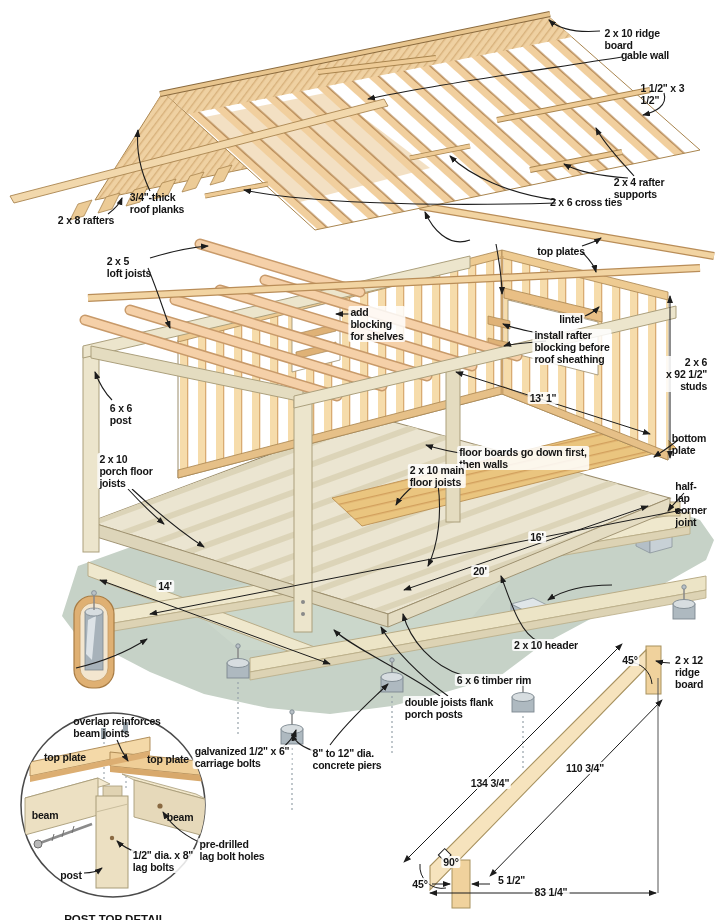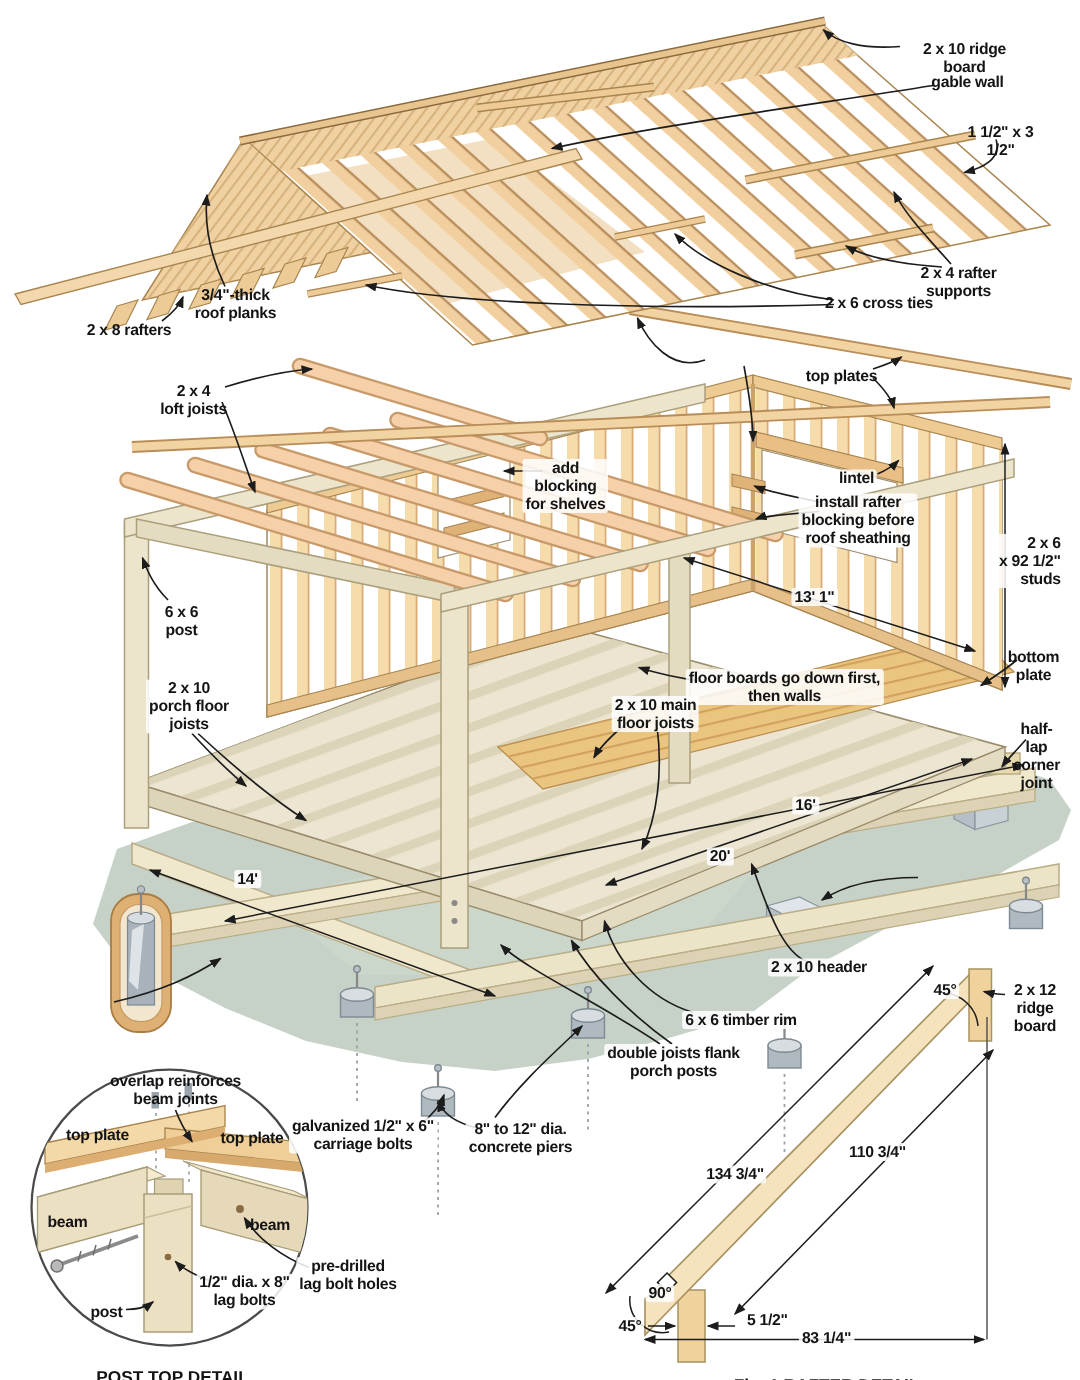--- a/index.html
+++ b/index.html
@@ -1,20 +1,20 @@
 <!DOCTYPE html>
 <html><head>
 <meta charset="utf-8">
 <style>
   html,body{margin:0;padding:0;background:#fff;}
   #canvas{position:relative;width:720px;height:920px;background:#ffffff;overflow:hidden;
           font-family:"Liberation Sans",sans-serif;}
   #scene{position:absolute;left:0;top:0;}
   .lbl{position:absolute;font:bold 10.5px/1.15 "Liberation Sans",sans-serif;color:#141414;
-       text-align:center;white-space:pre-line;transform:translateX(-50%);letter-spacing:-0.2px;z-index:5;}
+       white-space:pre-line;transform:translateX(-50%);letter-spacing:-0.2px;z-index:5;}
   .la{transform:none;text-align:right;}
   .bg{background:rgba(255,255,255,0.85);padding:0 2px;border-radius:2px;}
   .cap{font-size:11.5px;letter-spacing:0;margin-top:15px;}
 </style>
 </head>
 <body>
 
 <div id="canvas">
 
 <svg id="scene" width="720" height="920" viewBox="0 0 720 920">
@@ -329,21 +329,21 @@
   <div class="lbl" style="left:645px;top:49px">gable wall</div>
   <div class="lbl" style="left:667px;top:82px">1 1/2" x 3 1/2"</div>
   <div class="lbl" style="left:639px;top:176px">2 x 4 rafter
 supports</div>
   <div class="lbl" style="left:586px;top:196px">2 x 6 cross ties</div>
   <div class="lbl" style="left:157px;top:191px">3/4"-thick
 roof planks</div>
   <div class="lbl" style="left:86px;top:214px">2 x 8 rafters</div>
 
   <div class="lbl" style="left:561px;top:245px">top plates</div>
-  <div class="lbl" style="left:129px;top:255px">2 x 4
+  <div class="lbl" style="left:129px;top:255px">2 x 5
 loft joists</div>
   <div class="lbl bg" style="left:377px;top:306px">add
 blocking
 for shelves</div>
   <div class="lbl bg" style="left:571px;top:313px">lintel</div>
   <div class="lbl bg" style="left:572px;top:329px">install rafter
 blocking before
 roof sheathing</div>
   <div class="lbl la bg" style="left:664px;top:356px">2 x 6
 x 92 1/2"
@@ -388,19 +388,19 @@
   <div class="lbl bg" style="left:163px;top:849px">1/2" dia. x 8"
 lag bolts</div>
   <div class="lbl" style="left:71px;top:869px">post</div>
   <div class="lbl cap" style="left:115px;top:898px">POST TOP DETAIL</div>
 
   <div class="lbl bg" style="left:630px;top:654px">45°</div>
   <div class="lbl" style="left:690px;top:654px">2 x 12
 ridge board</div>
   <div class="lbl bg" style="left:585px;top:762px">110 3/4"</div>
   <div class="lbl bg" style="left:490px;top:777px">134 3/4"</div>
-  <div class="lbl bg" style="left:440px;top:856px">90°</div>
+  <div class="lbl bg" style="left:451px;top:856px">90°</div>
   <div class="lbl la bg" style="left:496px;top:874px">5 1/2"</div>
   <div class="lbl bg" style="left:420px;top:878px">45°</div>
   <div class="lbl bg" style="left:551px;top:886px">83 1/4"</div>
   <div class="lbl cap" style="left:551px;top:903px">Fig. 1 RAFTER DETAIL</div>
 
 </div>
 
 </body></html>

